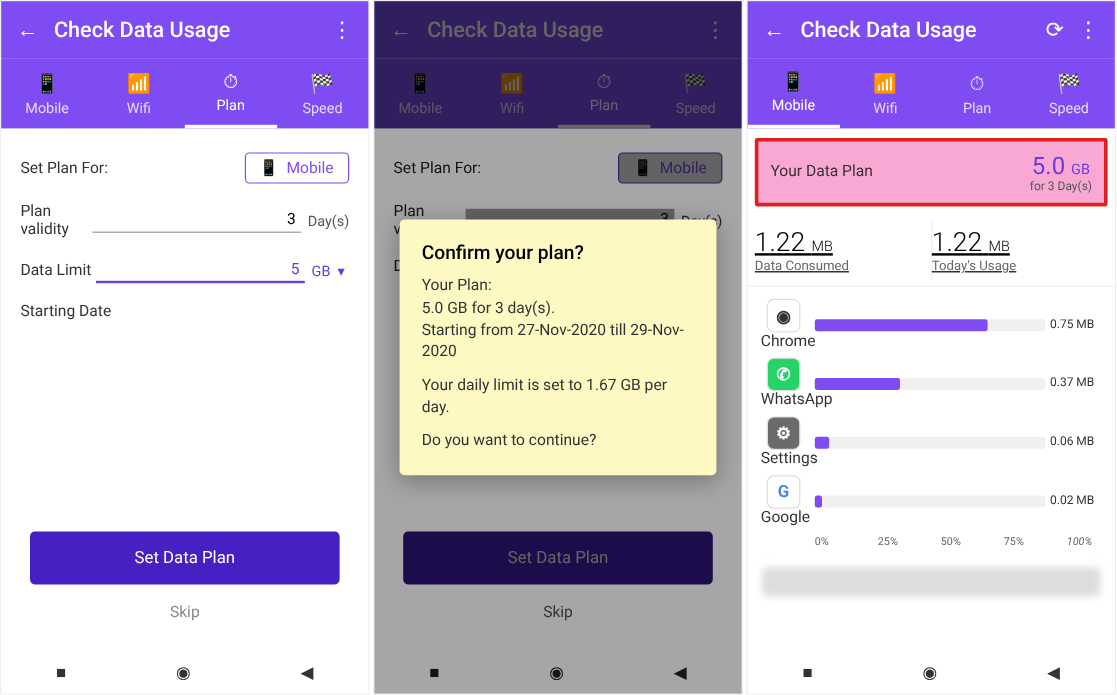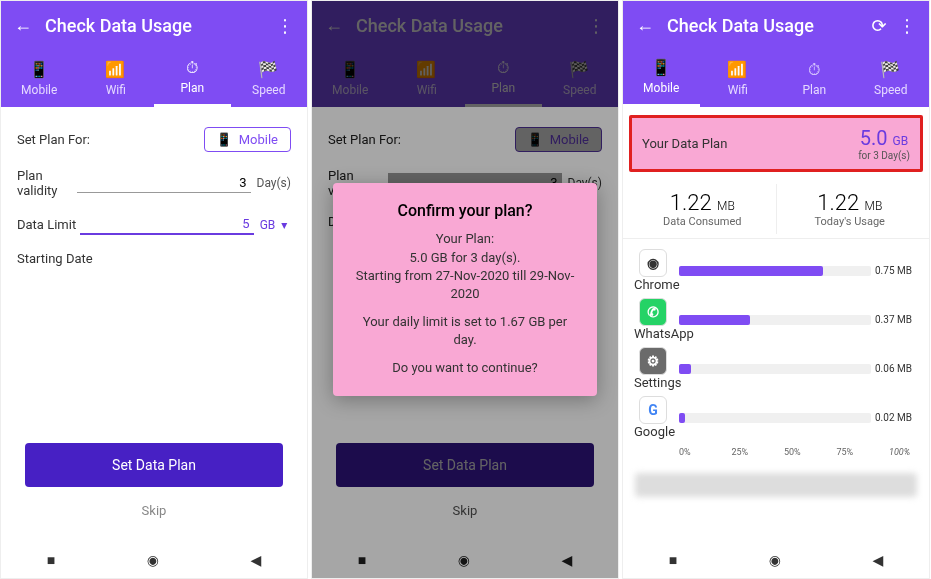--- a/index.html
+++ b/index.html
@@ -19,33 +19,33 @@
   .row .input.purple { border-bottom:2px solid #6a3be0; color:#6a3be0; }
   .row .unit { width:52px; font-size:12px; color:#555; padding-left:6px; }
   .chipbtn { border:1px solid #7f4cf3; color:#7f4cf3; background:#fff; border-radius:4px; padding:4px 12px; font-size:13px; display:flex; align-items:center; gap:6px; }
   .datebox { flex:1; border:1px solid #ccc; border-radius:4px; padding:6px 8px; display:flex; align-items:center; justify-content:space-between; font-size:13px; }
   .filler { flex:1; }
   .bigbtn { background:#4720c4; color:#fff; text-align:center; padding:14px; border-radius:4px; font-size:14px; margin:4px 8px; cursor:pointer; }
   .skip { text-align:center; color:#888; font-size:13px; padding:12px; cursor:pointer; }
   .navbar { height:36px; display:flex; align-items:center; justify-content:space-around; color:#333; }
   .navbar span { font-size:14px; cursor:pointer; }
   .overlay { position:absolute; inset:0; background:rgba(0,0,0,0.35); display:flex; align-items:center; justify-content:center; }
-  .dialog { background:#f9a8d4; width:86%; border-radius:4px; padding:18px 18px 8px; box-shadow:0 4px 20px rgba(0,0,0,0.3);text-align:center; }
+  .dialog { background:#fef9c3; width:86%; border-radius:4px; padding:18px 18px 8px; box-shadow:0 4px 20px rgba(0,0,0,0.3); }
   .dialog h3 { font-size:16px; font-weight:500; margin-bottom:10px; }
   .dialog p { font-size:13px; color:#333; line-height:1.4; margin-bottom:10px; }
   .dialog .actions { display:flex; justify-content:flex-end; gap:24px; padding:8px 4px; }
   .dialog .actions span { color:#6a3be0; font-size:14px; font-weight:500; cursor:pointer; }
   .planbanner { border:3px solid #e02020; background:#f9a8d4; border-radius:2px; margin:8px 6px; padding:8px 10px; display:flex; align-items:center; }
   .planbanner .pl { flex:1; font-size:13px; color:#333; }
   .planbanner .pr { text-align:center; }
   .planbanner .pr .big { color:#6a3be0; font-size:20px; font-weight:400; }
   .planbanner .pr .big small { font-size:12px; }
   .planbanner .pr .sub { font-size:10px; color:#555; }
   .stats { display:flex; margin:4px 6px; }
-  .stat { flex:1; text-align:center; padding:6px 0; }
+  .stat { flex:1; text-align:left; padding:6px 0;text-decoration:underline; }
   .stat + .stat { border-left:1px solid #eee; }
   .stat .v { font-size:22px; font-weight:300; }
   .stat .v small { font-size:12px; }
   .stat .l { font-size:11px; color:#666; }
   .applist { padding:4px 10px; border-top:1px solid #eee; }
   .approw { display:flex; align-items:center; margin:6px 0; }
   .appicon { width:28px; height:28px; border-radius:6px; margin-right:2px; display:flex; align-items:center; justify-content:center; font-size:14px; font-weight:bold; color:#fff; }
   .appname { font-size:13px; color:#333; width:40px; text-align:center; }
   .appcol { width:42px; display:flex; flex-direction:column; align-items:center; }
   .bar { flex:1; height:10px; background:#f0f0f0; position:relative; border-radius:2px; margin:0 4px; }

